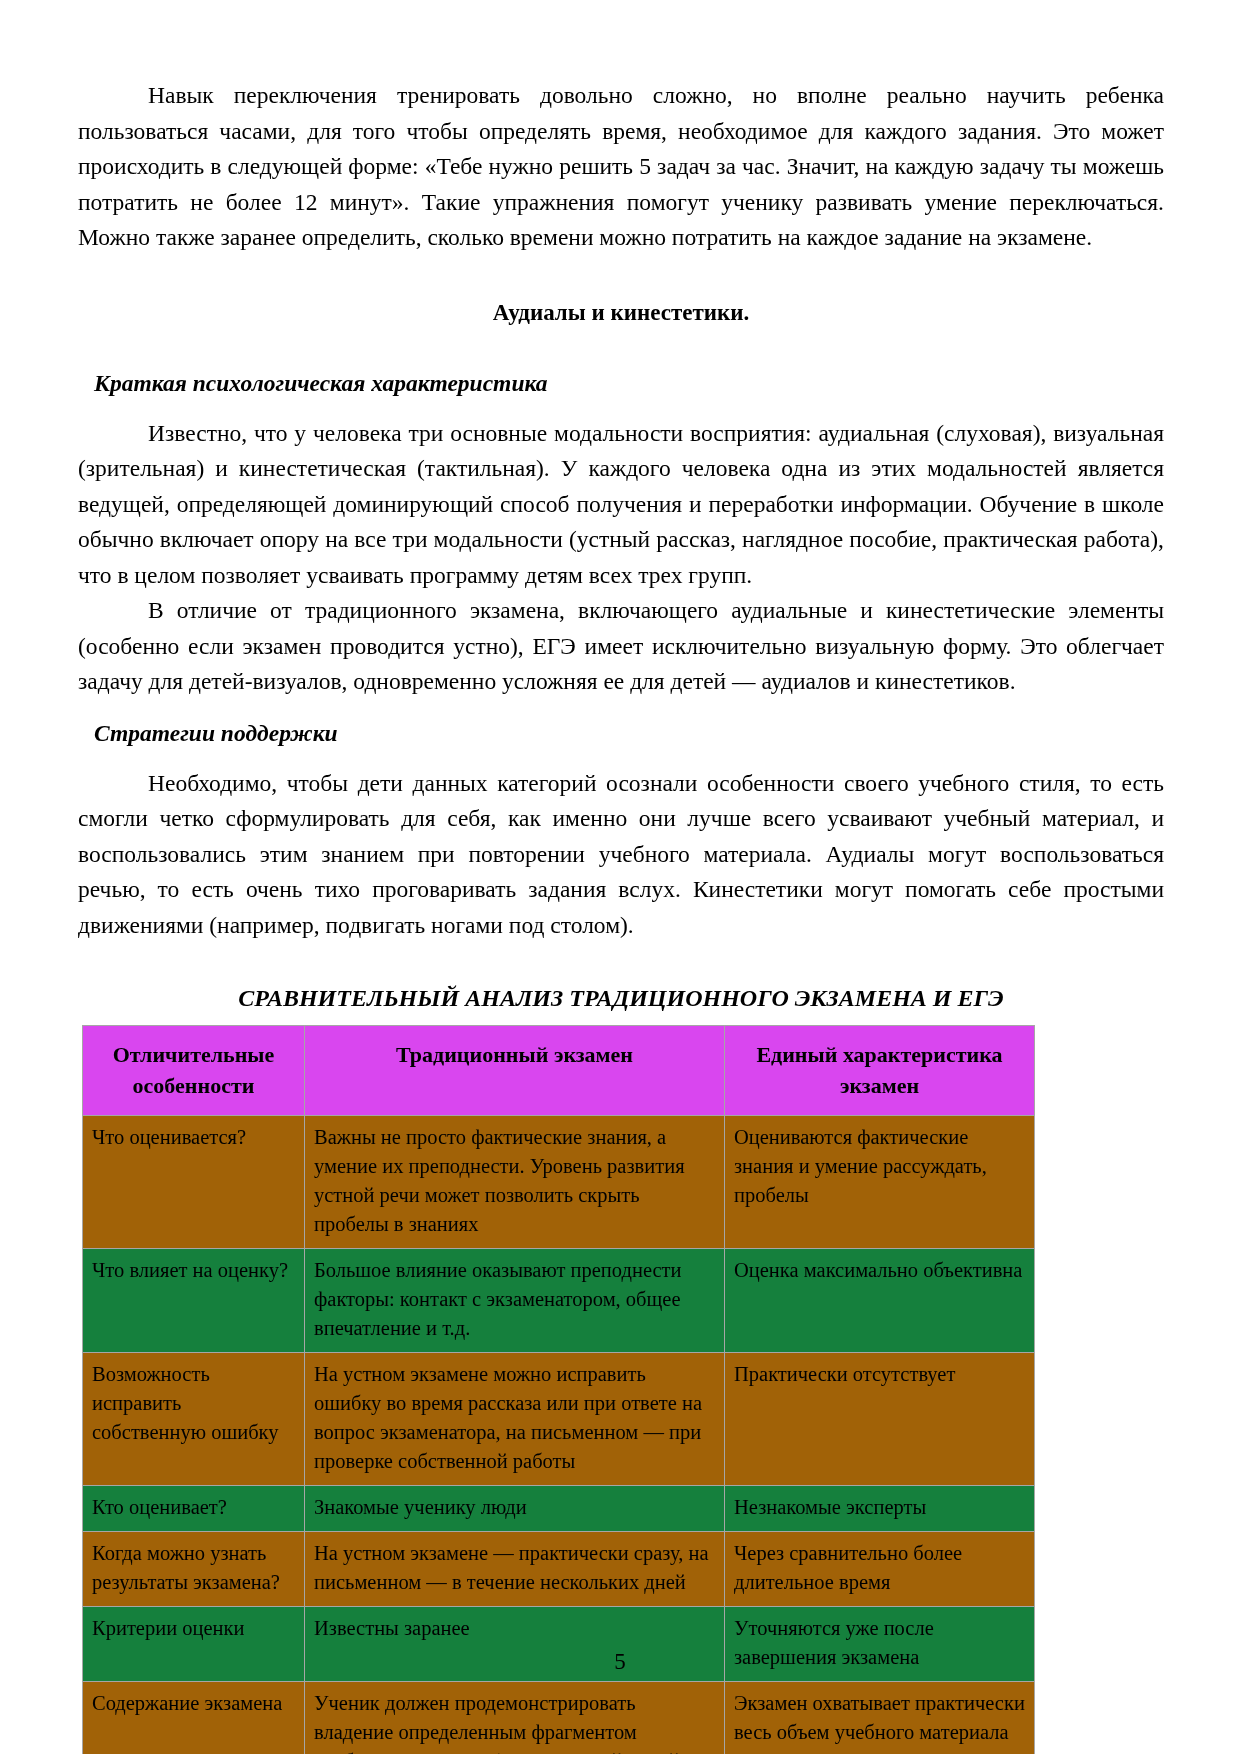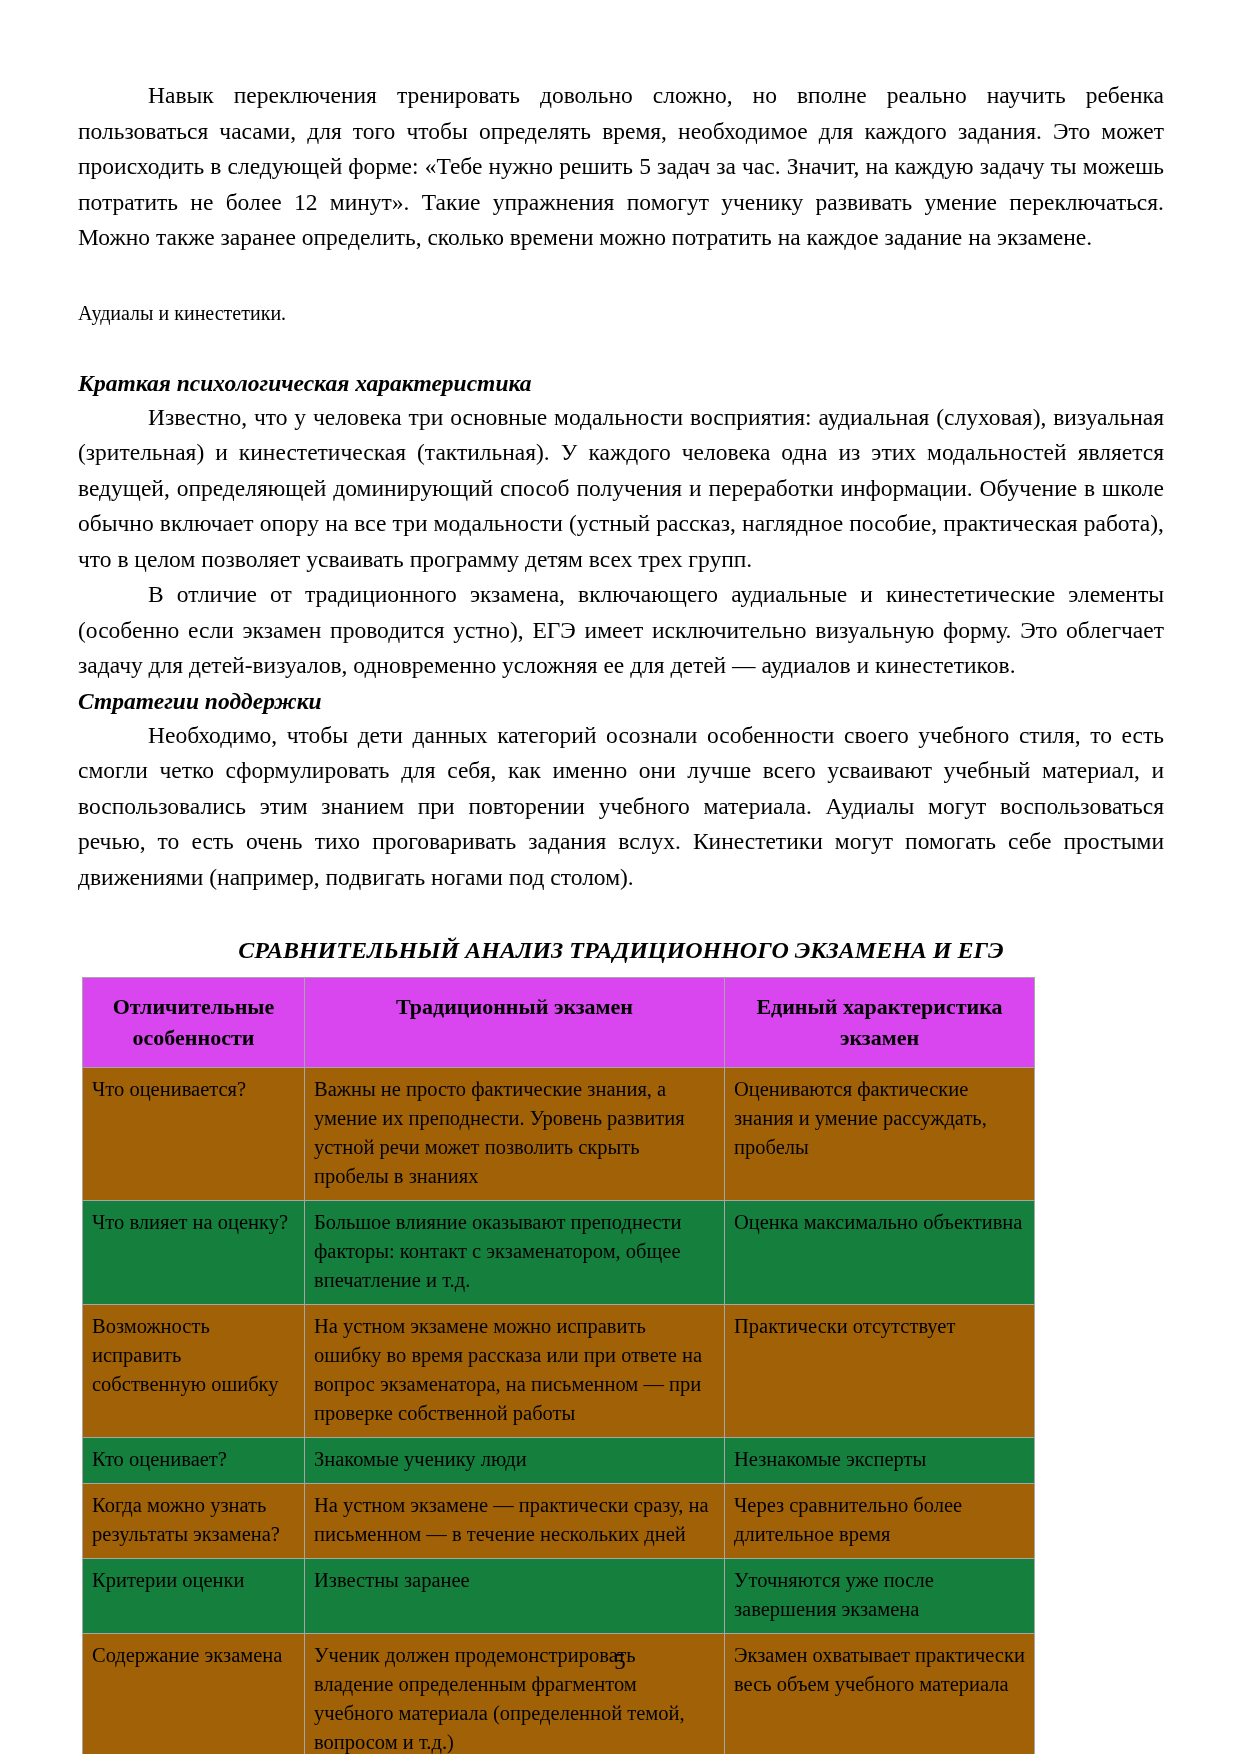--- a/index.html
+++ b/index.html
@@ -27,26 +27,27 @@
     margin: 0;
     font-size: 23.5px;
     line-height: 35.5px;
     text-align: justify;
     text-indent: 70px;
     letter-spacing: 0px;
   }
 
   h2.section-title {
     margin: 42px 0 38px 0;
-    font-size: 20px;
-    font-weight: normal;
+    font-size: 23px;
+    font-weight: bold;
+    text-align: center;
     line-height: 30px;
   }
   h3.sub-head {
-    margin: 0;
+    margin: 16px;
     font-size: 23.5px;
     font-weight: bold;
     font-style: italic;
     line-height: 34px;
     text-align: left;
   }
 
   .table-title {
     margin: 40px 0 12px 0;
     font-size: 24px;

